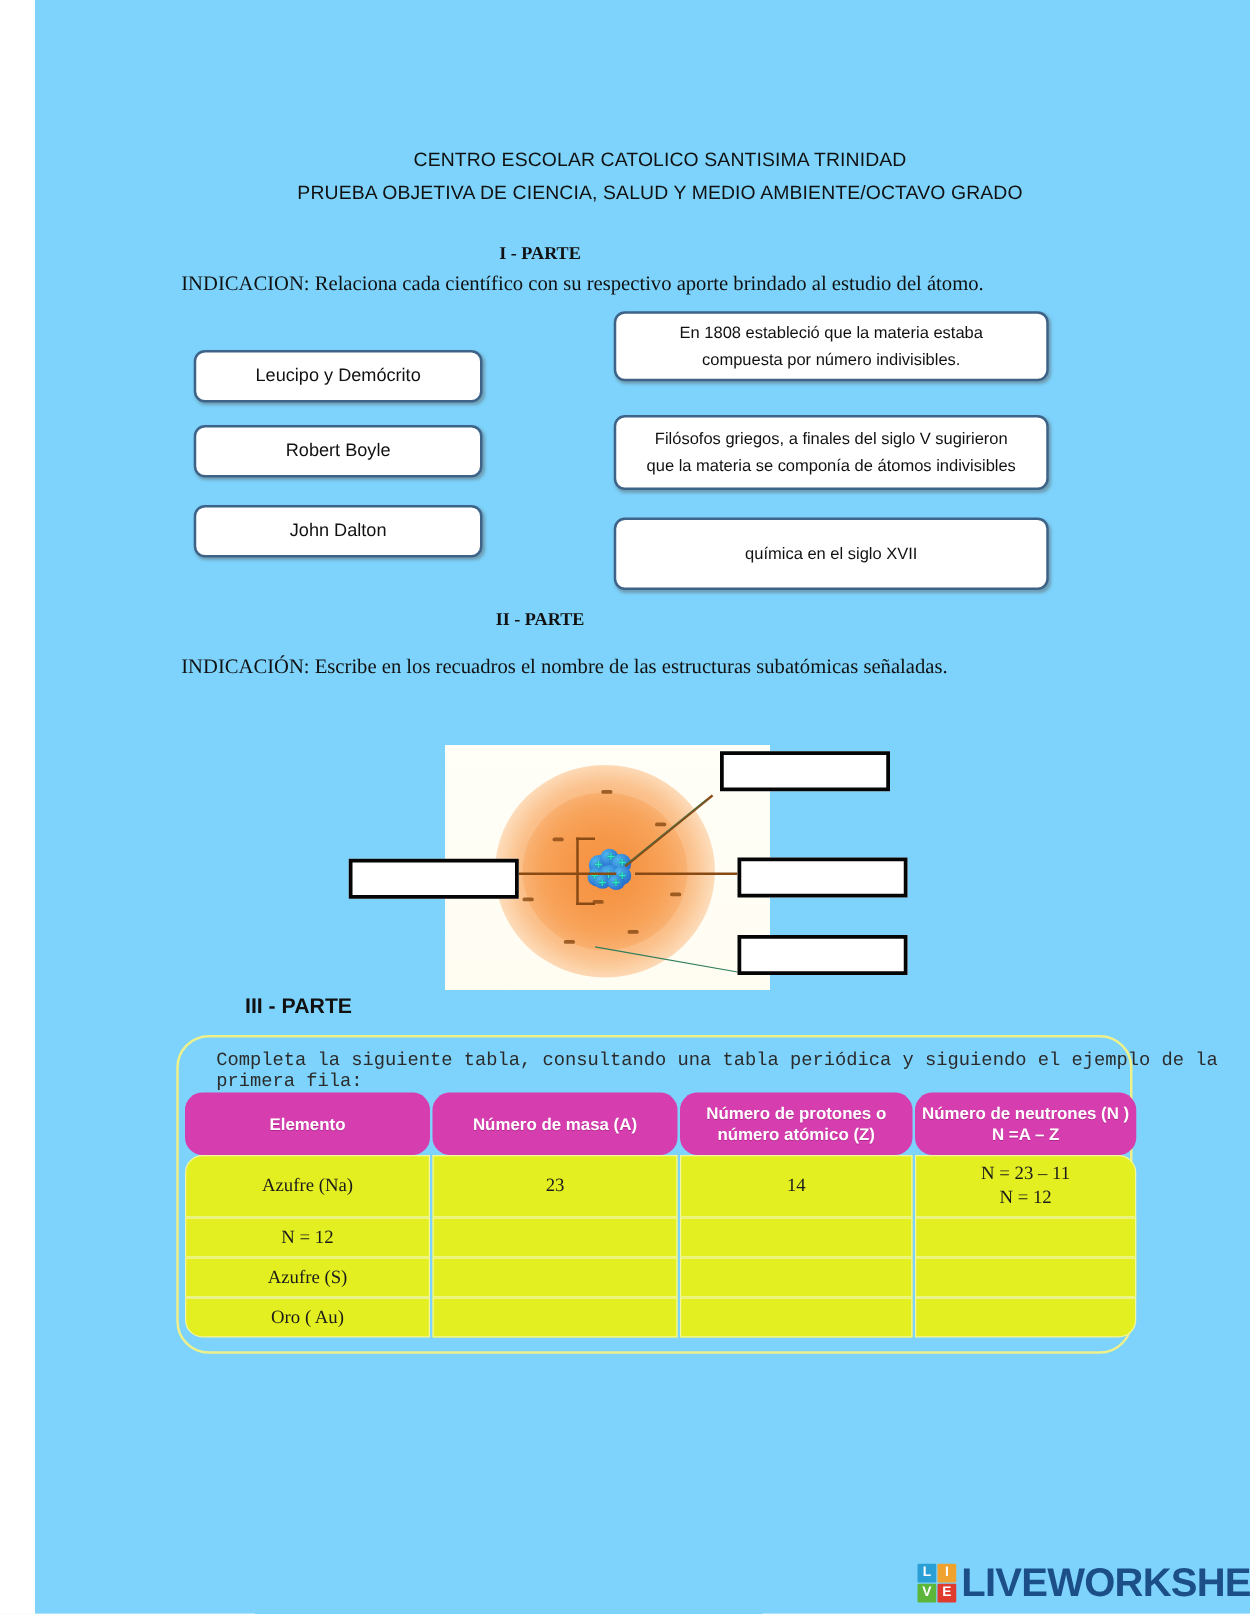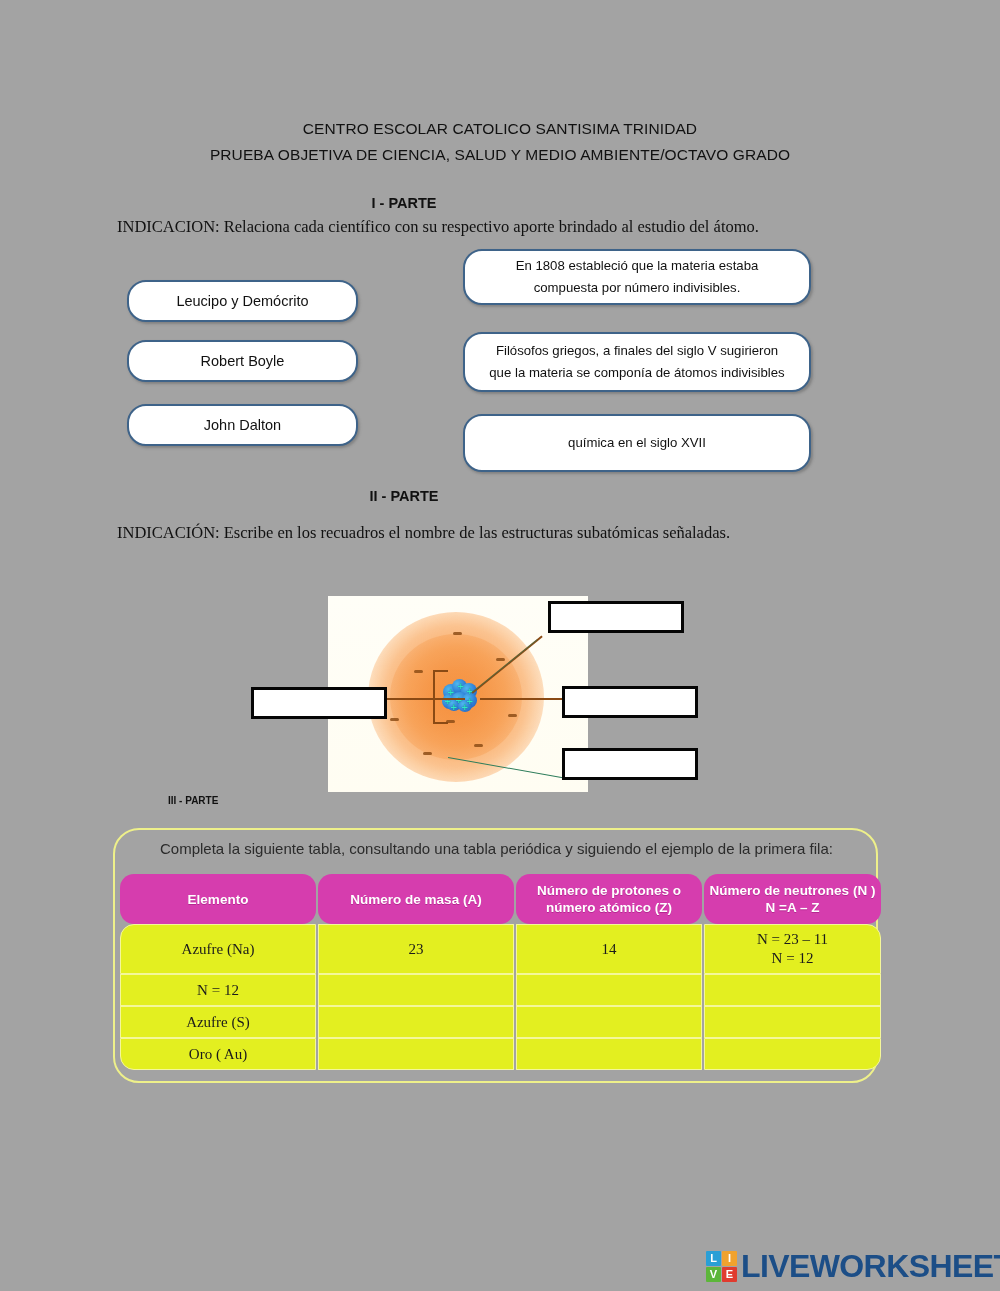--- a/index.html
+++ b/index.html
@@ -12,21 +12,22 @@
     height: 1291px;
     position: relative;
     font-family: "Liberation Serif", serif;
     color: #1a1a1a;
     overflow: hidden;
   }
 
   .page {
     position: absolute;
     inset: 0;
-    background: #a3a3a3;
+    background: #7dd3fc;
+    margin-left: 28px;
   }
 
   
   .doc-header {
     position: absolute;
     top: 116px;
     left: 0;
     width: 1000px;
     text-align: center;
   }
@@ -36,62 +37,62 @@
     line-height: 26px;
     letter-spacing: 0.1px;
     color: #111;
   }
 
   
   .part-heading {
     position: absolute;
     width: 808px;
     text-align: center;
-    font-family: Liberation Sans, sans-serif;
+    font-family: Liberation Serif, serif;
     font-weight: bold;
     font-size: 14.5px;
     color: #111;
   }
   #part1-heading { top: 195px; }
   #part2-heading { top: 488px; }
 
   .part3-heading {
     position: absolute;
     top: 795px;
     left: 168px;
     font-family: "Liberation Sans", sans-serif;
     font-weight: bold;
-    font-size: 10px;
+    font-size: 17px;
     color: #111;
   }
 
   .indication {
     position: absolute;
     left: 117px;
     font-family: "Liberation Serif", serif;
     font-size: 16.5px;
     color: #111;
   }
   #indication-1 { top: 217px; }
   #indication-2 { top: 523px; }
 
   .table-intro {
     position: absolute;
     top: 840px;
-    left: 160px;
-    font-family: Liberation Sans, sans-serif;
+    left: 145px;
+    font-family: Liberation Mono, monospace;
     font-size: 15px;
     color: #2b2b2b;
   }
 
   
   .match-box {
     position: absolute;
     border: 2px solid #3e6389;
-    border-radius: 19px;
+    border-radius: 9px;
     background: #ffffff;
     box-shadow: 1.5px 2px 2.5px rgba(90,90,90,0.45);
     display: flex;
     align-items: center;
     justify-content: center;
     text-align: center;
     font-family: "Liberation Sans", sans-serif;
     font-size: 14.5px;
     color: #111;
     box-sizing: border-box;

